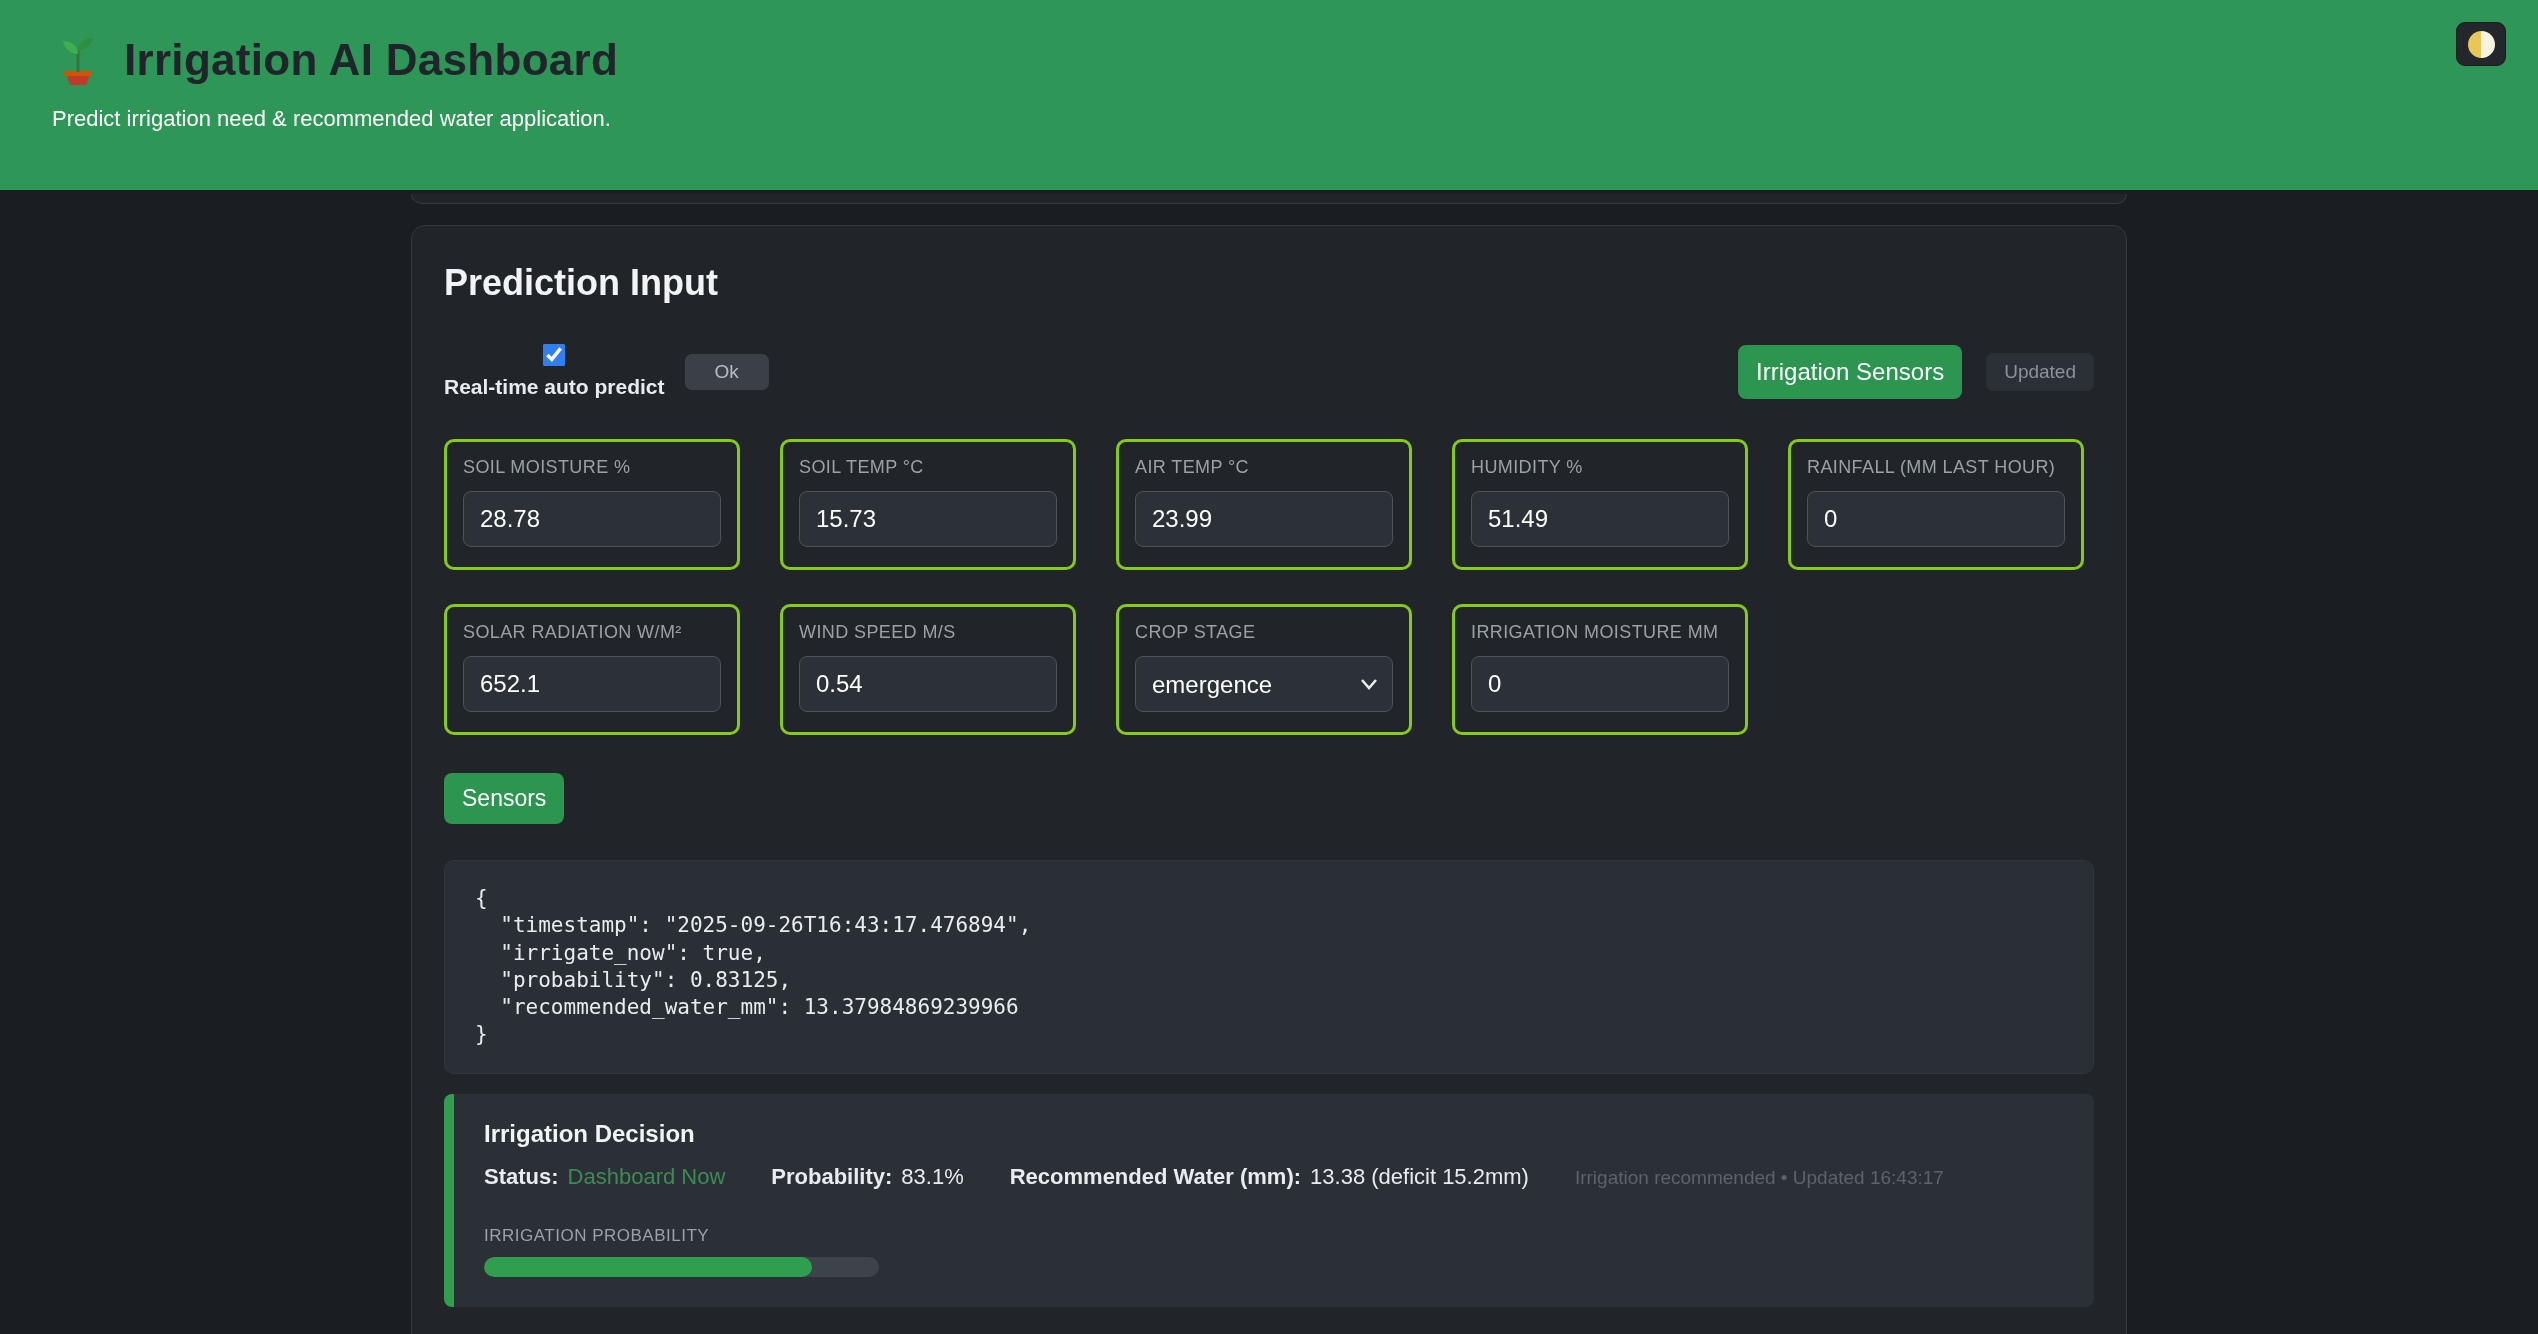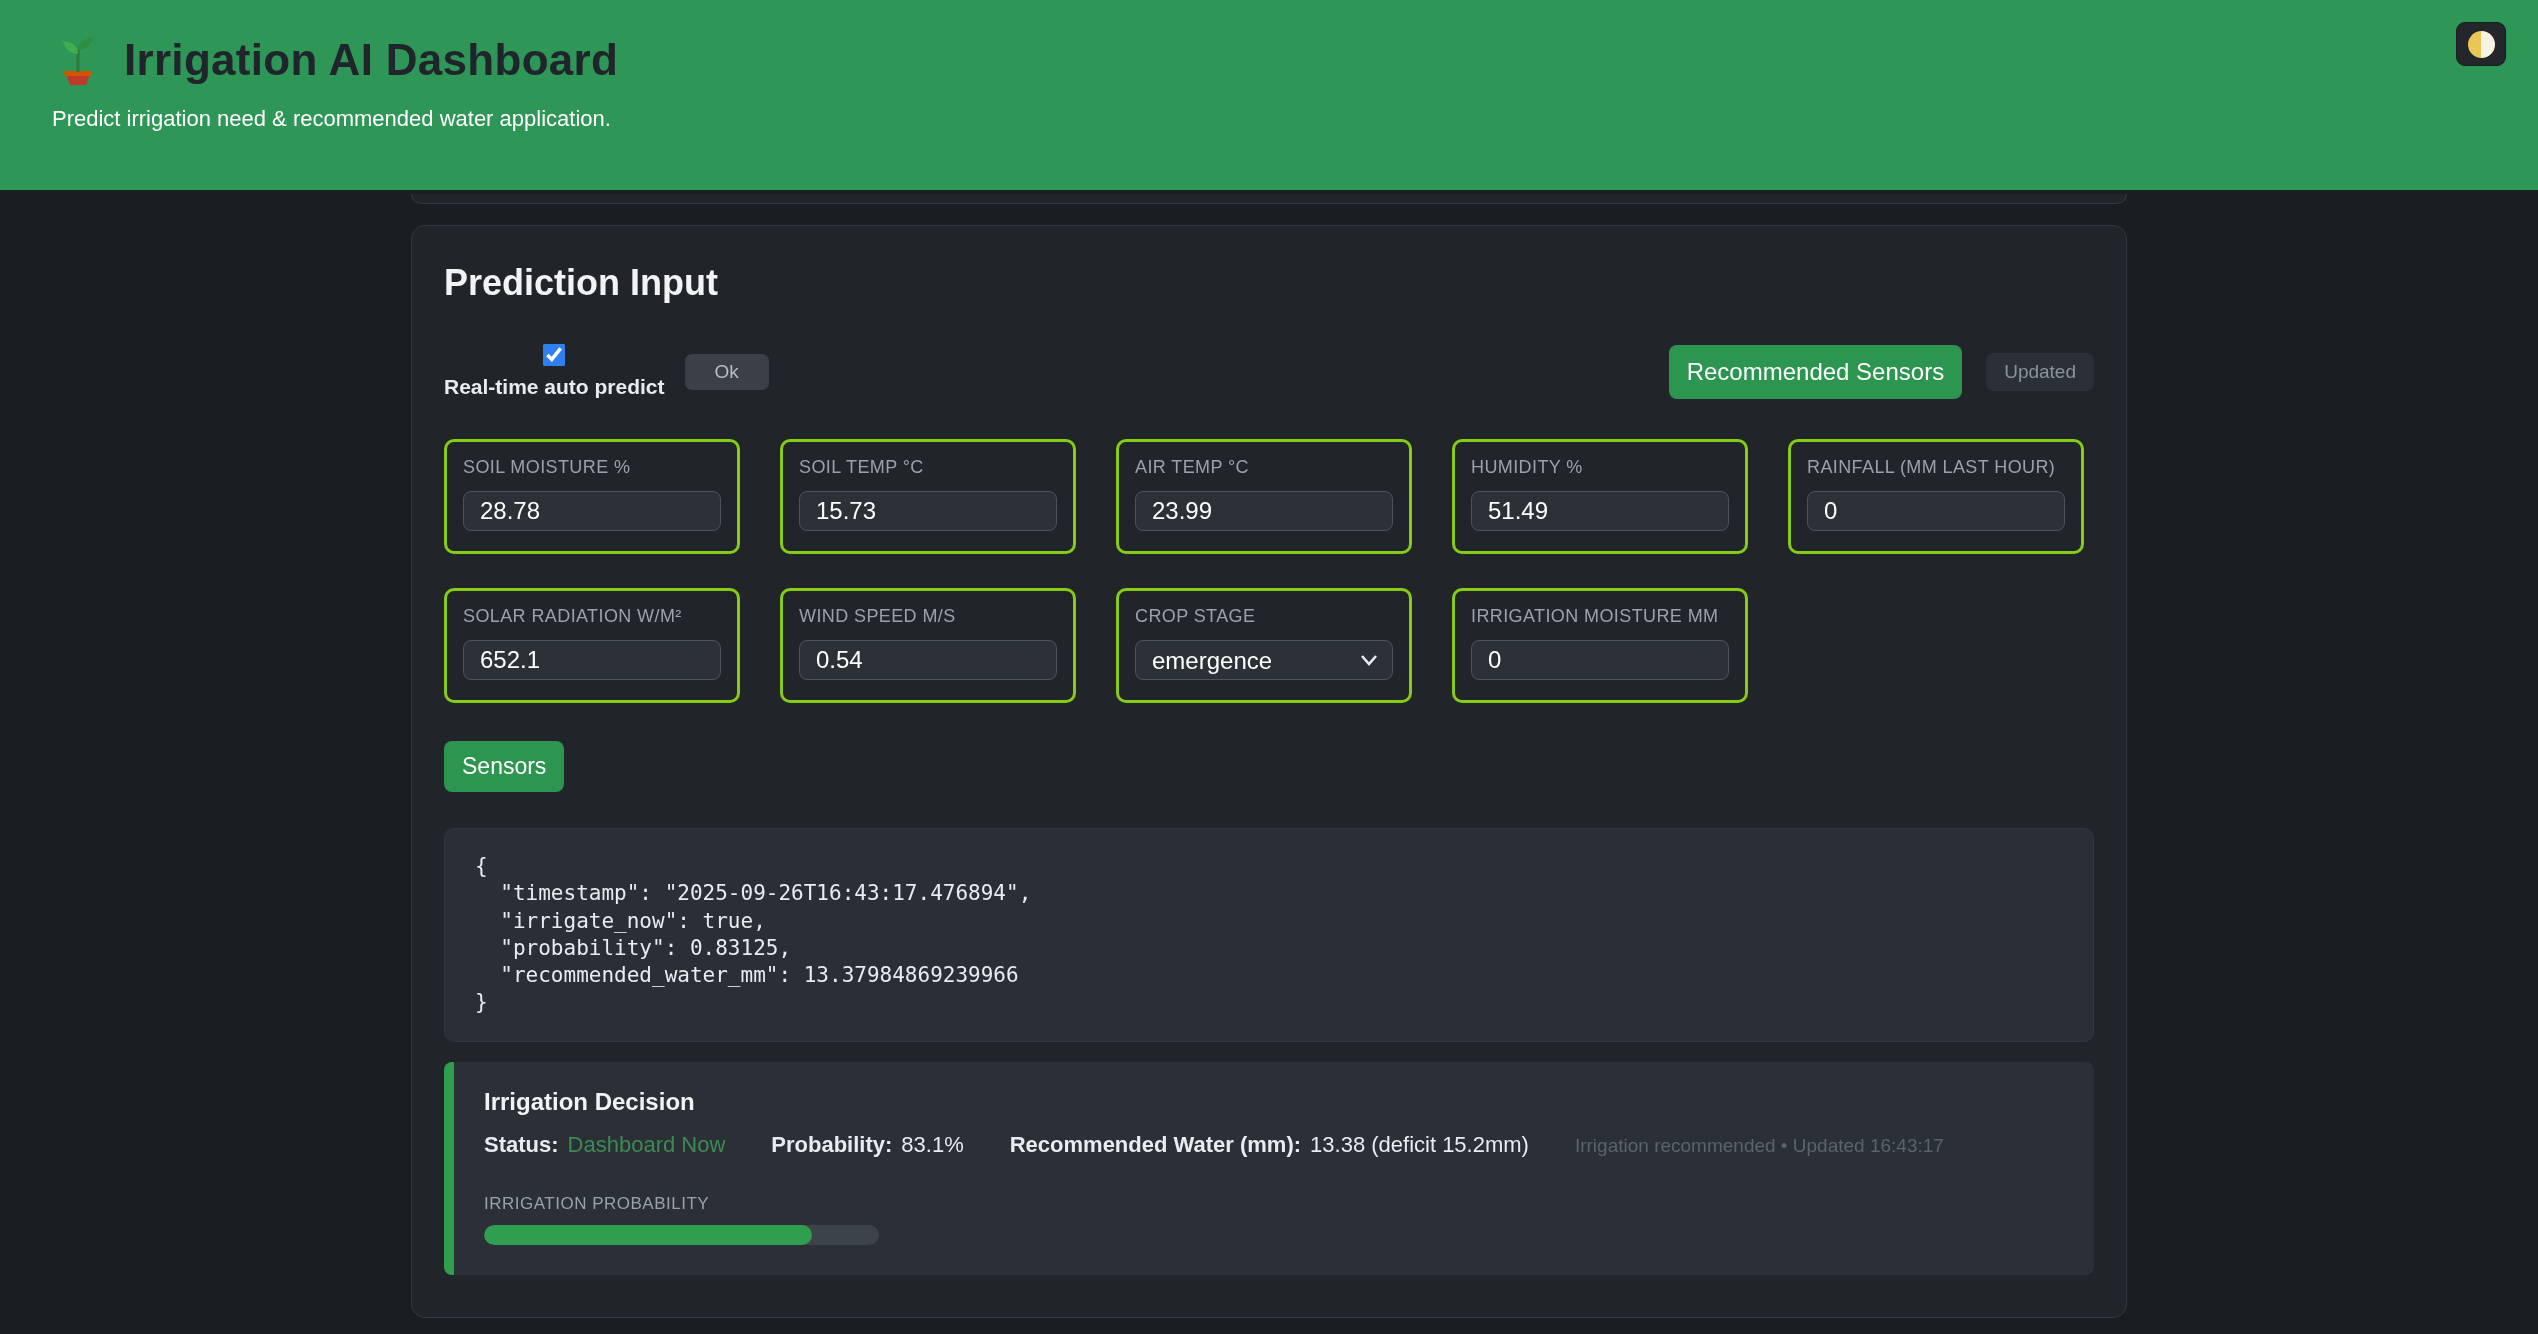--- a/index.html
+++ b/index.html
@@ -82,21 +82,21 @@
   .fields-row{display:flex;gap:40px;margin-bottom:34px;}
   .field-group{
     width:296px;border:3px solid #84cc16;border-radius:10px;
     padding:15px 16px 20px 16px;
   }
   .field-label{
     font-size:18px;color:#9aa1a8;letter-spacing:.4px;margin-bottom:13px;
     white-space:nowrap;overflow:hidden;
   }
   .field-input,.field-select{
-    width:100%;height:40px;
+    width:100%;height:56px;
     background:#2c3137;border:1px solid #4c535a;border-radius:8px;
     color:#ffffff;font-size:24px;padding:0 16px;
     font-family:inherit;outline:none;
   }
   .select-wrap{position:relative;}
   .field-select{appearance:none;-webkit-appearance:none;padding-right:48px;cursor:pointer;}
   .chevron{position:absolute;right:14px;top:50%;transform:translateY(-50%);pointer-events:none;display:flex;}
   
   .predict-btn{font-size:23px;padding:12px 18px;margin:4px 0 36px 0;}
   .json-output{
@@ -152,21 +152,21 @@
 
     <div class="controls-row">
       <div class="controls-left">
         <div class="auto-predict">
           <input type="checkbox" checked="" style="">
           <label class="auto-predict-label">Real-time auto predict</label>
         </div>
         <span class="ok-badge">Ok</span>
       </div>
       <div class="controls-right">
-        <button class="btn disconnect-btn">Recommended Sensors</button>
+        <button class="btn disconnect-btn">Irrigation Sensors</button>
         <span class="updated-badge">Updated</span>
       </div>
     </div>
 
     
     <div class="fields-row">
       <div class="field-group">
         <div class="field-label">SOIL MOISTURE %</div>
         <input class="field-input" value="28.78" style="">
       </div>

